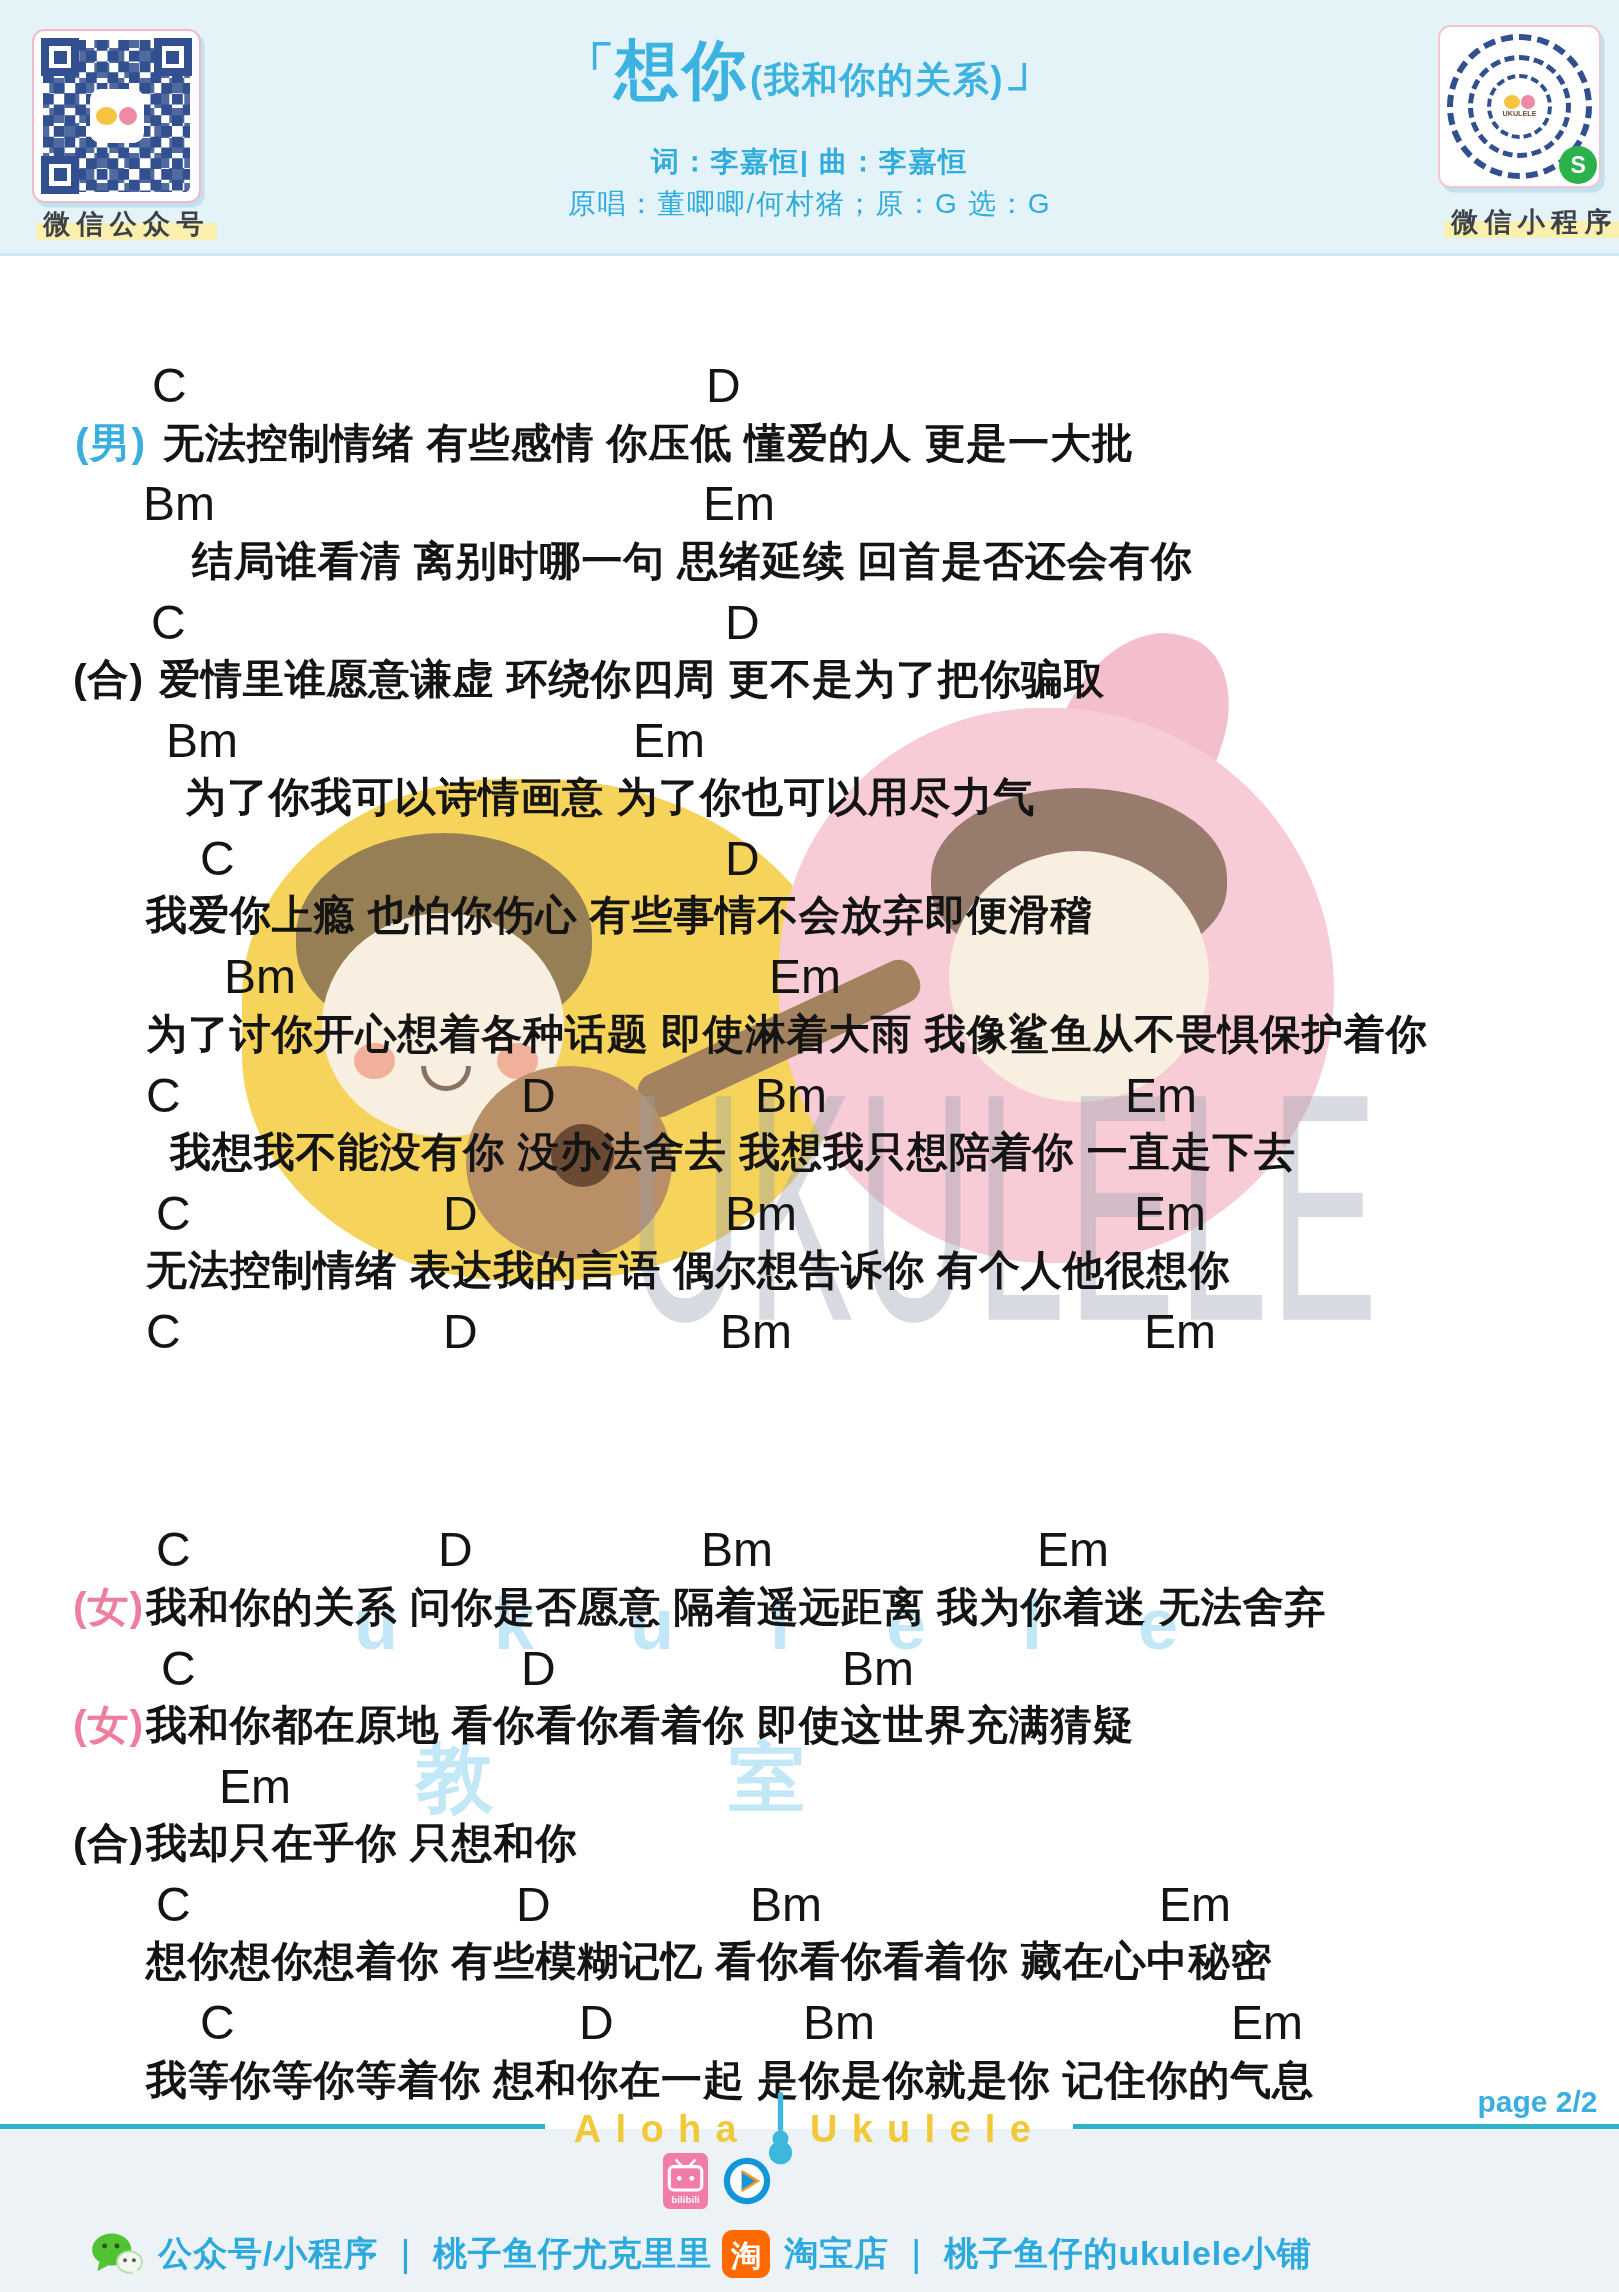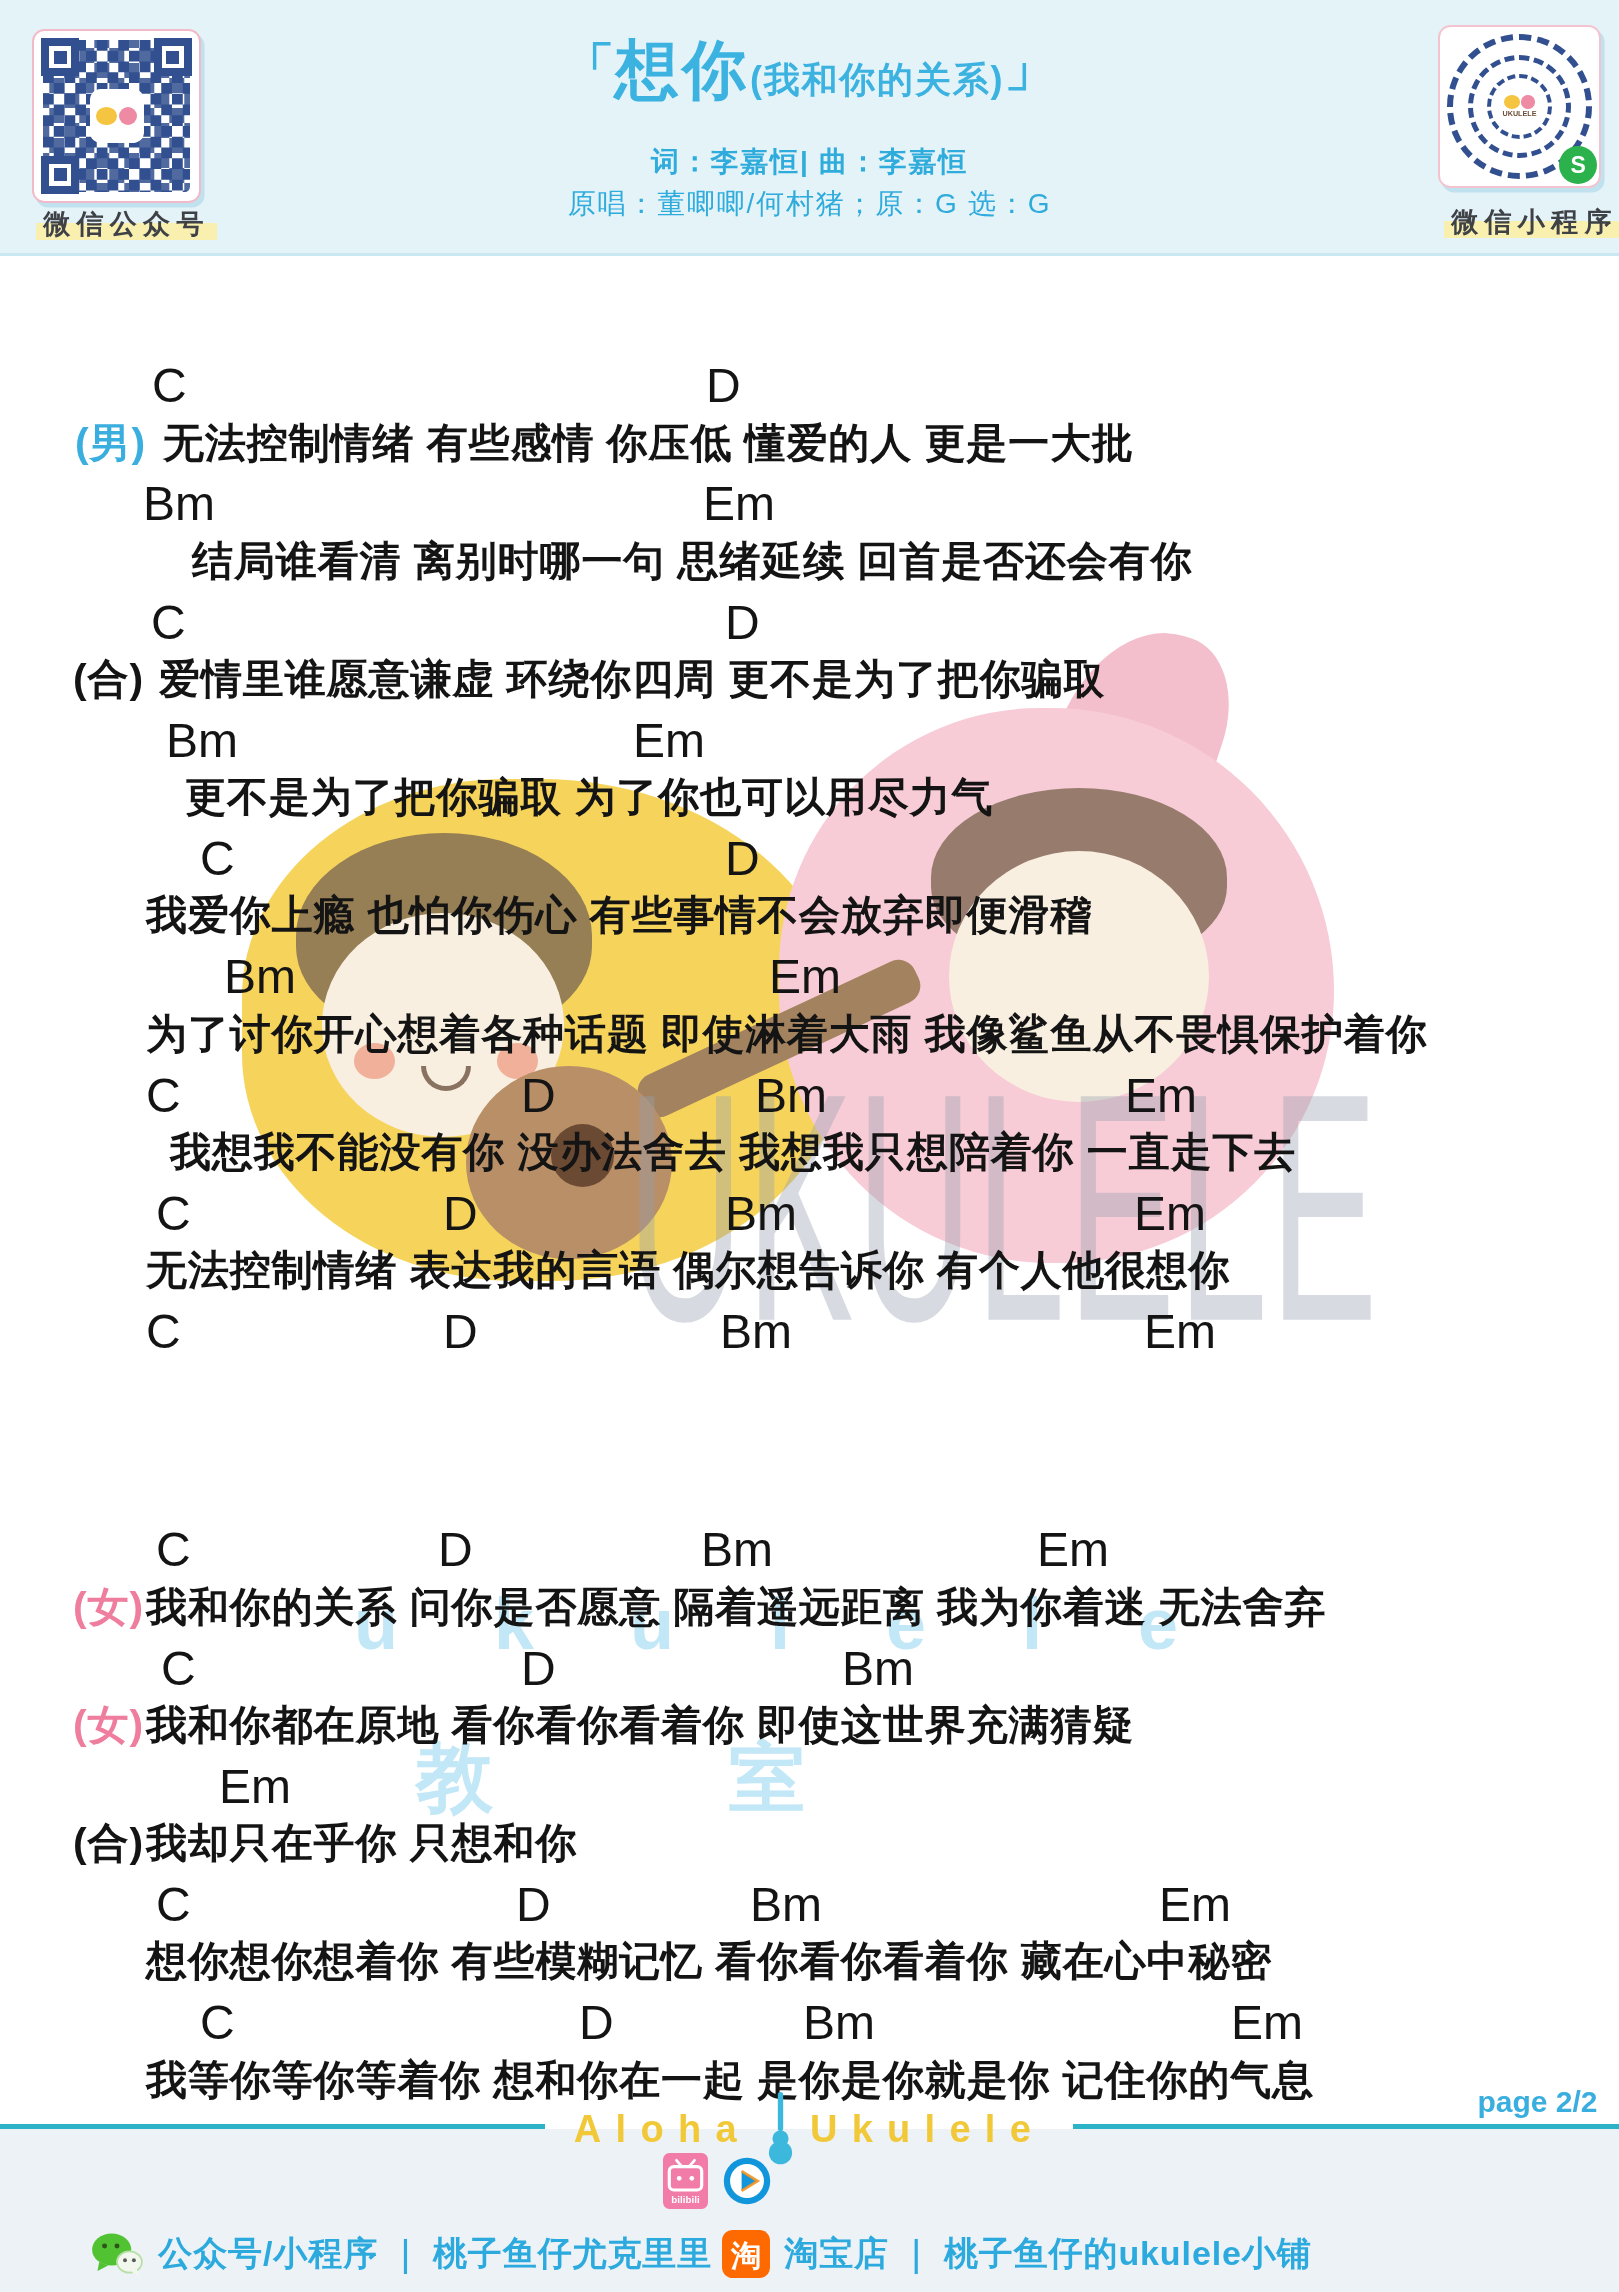--- a/index.html
+++ b/index.html
@@ -178,21 +178,21 @@
   <div class="lrow" style="top:652px">
     <span class="pfx duet" style="left:73px">(合)</span>
     <span class="ltxt" style="left:159px">爱情里谁愿意谦虚 环绕你四周 更不是为了把你骗取</span>
   </div>
 
   <div class="crow" style="top:713px">
     <span class="chord" style="left:166px">Bm</span>
     <span class="chord" style="left:633px">Em</span>
   </div>
   <div class="lrow" style="top:770px">
-    <span class="ltxt" style="left:185px">更不是为了把你骗取 为了你也可以用尽力气</span>
+    <span class="ltxt" style="left:185px">为了你我可以诗情画意 为了你也可以用尽力气</span>
   </div>
 
   <div class="crow" style="top:831px">
     <span class="chord" style="left:200px">C</span>
     <span class="chord" style="left:725px">D</span>
   </div>
   <div class="lrow" style="top:888px">
     <span class="ltxt" style="left:146px">我爱你上瘾 也怕你伤心 有些事情不会放弃即便滑稽</span>
   </div>
 

